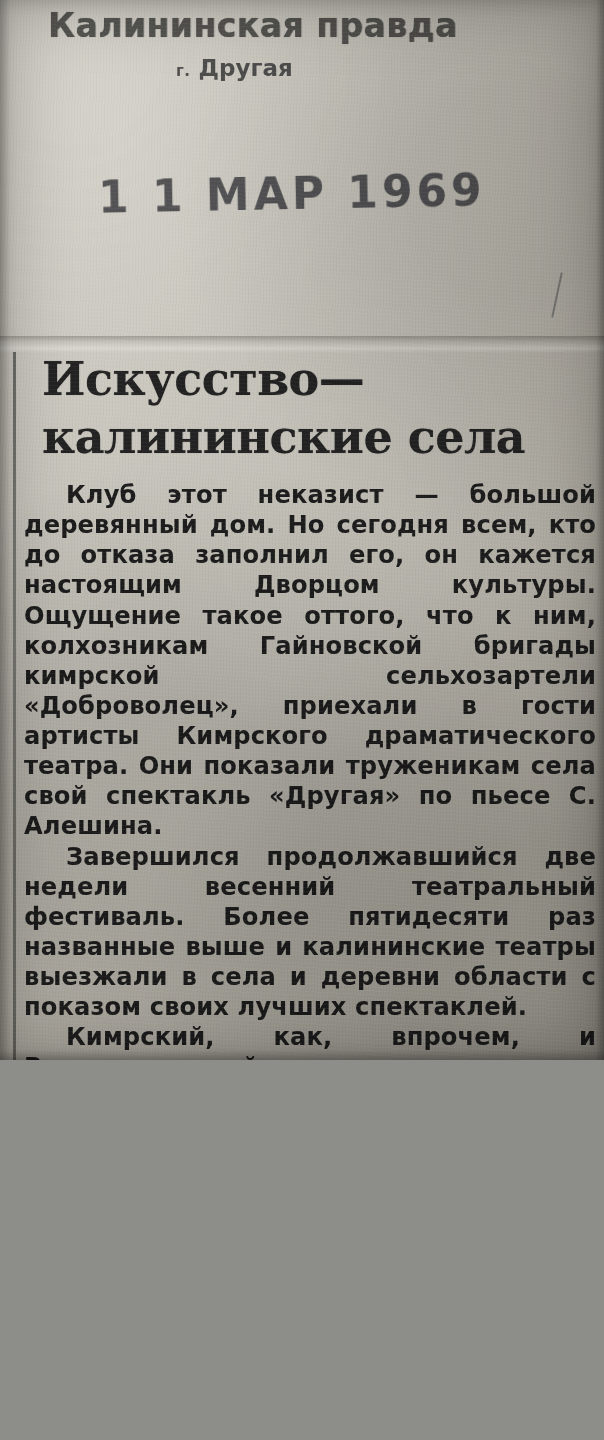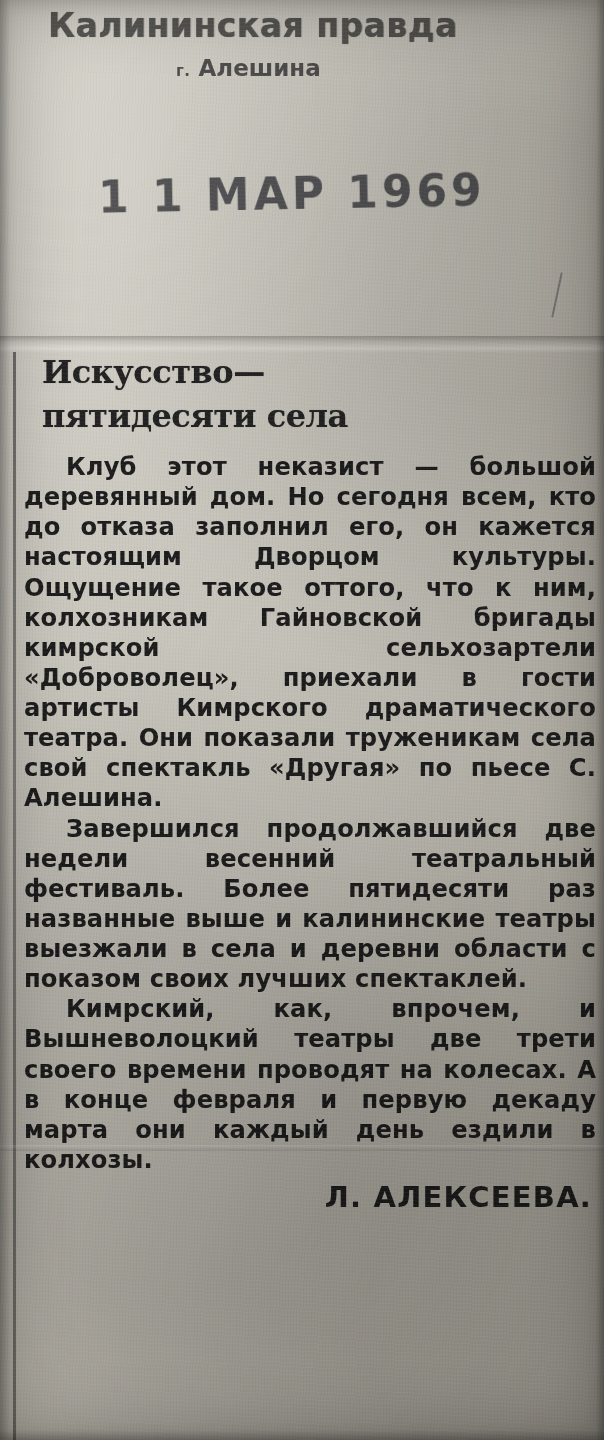--- a/index.html
+++ b/index.html
@@ -10,21 +10,21 @@
   body {
     width: 604px;
     height: 1440px;
     overflow: hidden;
     font-family: "Liberation Serif", serif;
   }
 
   .clipping {
     position: relative;
     width: 604px;
-    height: 1440px;
+    height: 1060px;
     background:
       radial-gradient(ellipse at 20% 12%, #d8d5cd 0%, #c9c6bd 38%, #b9b5ab 72%, #a9a59b 100%);
     overflow: hidden;
   }
 
   
   .grain {
     position: absolute;
     inset: 0;
     pointer-events: none;
@@ -165,21 +165,21 @@
   .article {
     position: absolute;
     left: 24px;
     right: 8px;
     top: 356px;
   }
   .headline {
     font-family: "DejaVu Serif", serif;
     font-weight: 700;
     color: #232323;
-    font-size: 32px;
+    font-size: 46px;
     line-height: 1.00;
     letter-spacing: -0.5px;
     text-shadow: 0 0 1px rgba(0,0,0,.35);
   }
   .headline .l1 {
     display: block;
     margin-left: 18px;
     margin-bottom: 12px;
   }
   .headline .l2 {
@@ -231,34 +231,34 @@
 </style>
 </head>
 <body>
 
 <div class="clipping">
 
   <div class="stamp-block">
     <div class="stamp-masthead">Калининская правда</div>
     <div class="stamp-city">
       <span class="small">г.</span>
-      <span>Алешина</span>
+      <span>Другая</span>
     </div>
     <div class="stamp-date">1 1 МАР 1969</div>
     <div class="pen-mark"></div>
   </div>
 
   <div class="fold-line"></div>
   <div class="fold-line2"></div>
   <div class="col-rule"></div>
 
   <div class="article">
     <div class="headline">
       <span class="l1">Искусство—</span>
-      <span class="l2">пятидесяти села</span>
+      <span class="l2">калининские села</span>
     </div>
 
     <div class="body">
       <p>Клуб этот неказист — большой деревянный дом. Но сегодня всем, кто до отказа заполнил его, он кажется настоящим Дворцом культуры. Ощущение такое оттого, что к ним, колхозникам Гайновской бригады кимрской сельхозартели «Доброволец», приехали в гости артисты Кимрского драматического театра. Они показали труженикам села свой спектакль «Другая» по пьесе С. Алешина.</p>
       <p>Завершился продолжавшийся две недели весенний театральный фестиваль. Более пятидесяти раз названные выше и калининские театры выезжали в села и деревни области с показом своих лучших спектаклей.</p>
       <p>Кимрский, как, впрочем, и Вышневолоцкий театры две трети своего времени проводят на колесах. А в конце февраля и первую декаду марта они каждый день ездили в колхозы.</p>
       <div class="signature">Л. АЛЕКСЕЕВА.</div>
     </div>
   </div>
 

